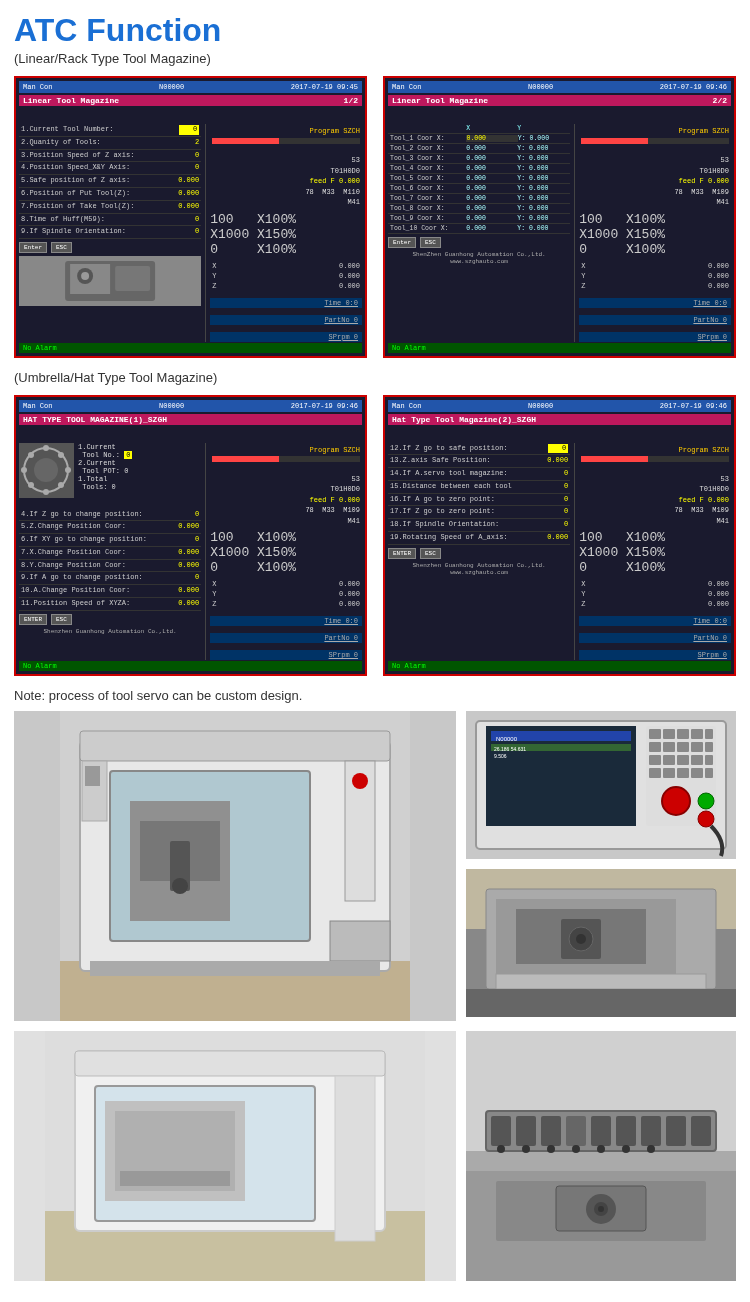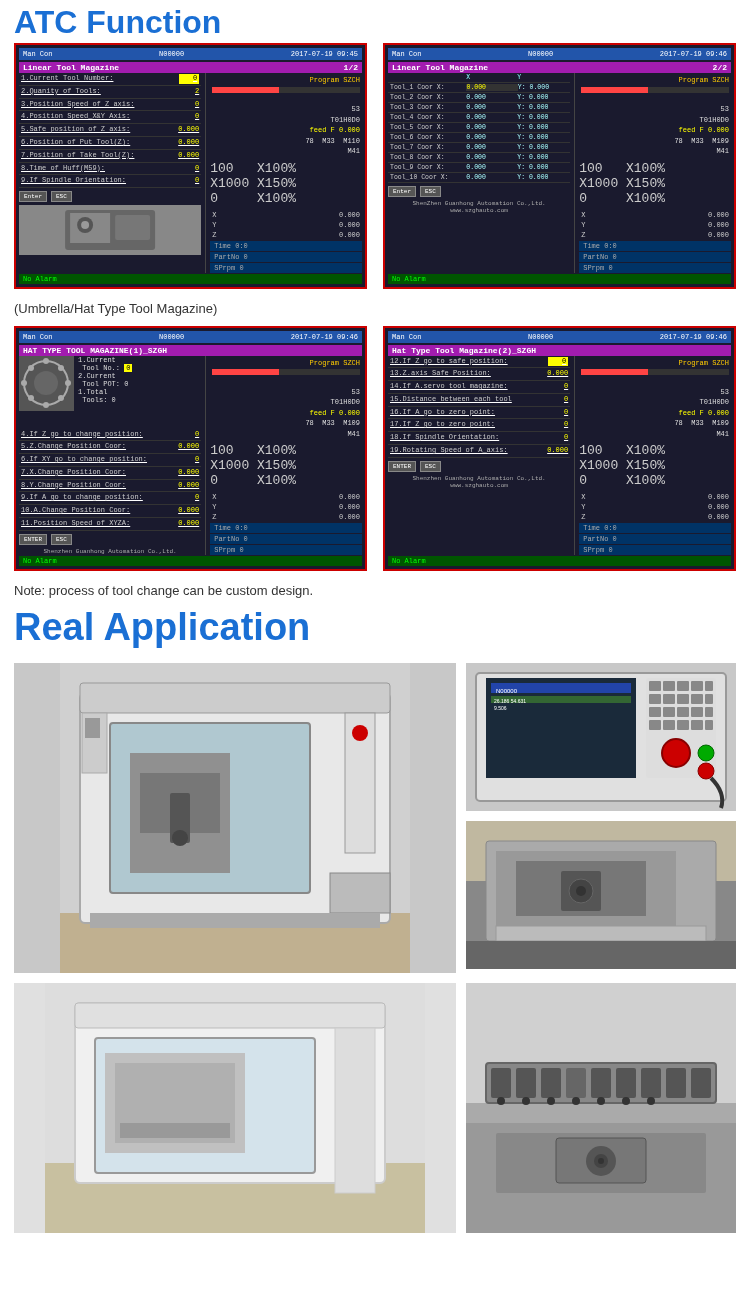--- a/index.html
+++ b/index.html
@@ -5,21 +5,21 @@
     * { margin: 0; padding: 0; box-sizing: border-box; }
     body {
       width: 750px;
       background: #fff;
       font-family: Arial, sans-serif;
       font-size: 13px;
       color: #222;
     }
 
     .page-wrapper {
-      padding: 4px 14px;
+      padding: 12px 14px;
     }
 
     
     .atc-title {
       font-size: 32px;
       color: #1a6fd4;
       font-weight: bold;
       margin-bottom: 2px;
     }
 
@@ -52,26 +52,26 @@
       display: flex;
       justify-content: space-between;
       align-items: center;
       background: #2255aa;
       padding: 2px 4px;
       margin-bottom: 2px;
       font-size: 7px;
     }
 
     .cnc-title-bar {
-      background: #a21caf;
+      background: #be185d;
       color: #fff;
       font-weight: bold;
       padding: 1px 4px;
       font-size: 8px;
-      margin-bottom: 0;
+      margin-bottom: 18px;
     }
 
     .cnc-body {
       display: flex;
       gap: 4px;
     }
 
     .cnc-left-panel {
       flex: 1.2;
     }
@@ -82,21 +82,20 @@
       padding-left: 4px;
     }
 
     .cnc-row {
       display: flex;
       justify-content: space-between;
       border-bottom: 1px solid #333;
       padding: 1px 2px;
       font-size: 7px;
       line-height: 1.4;
-      text-decoration: underline;
     }
 
     .cnc-row-label {
       color: #ccc;
       flex: 1;
     }
 
     .cnc-row-value {
       color: #ffff00;
       min-width: 20px;
@@ -118,26 +117,27 @@
     }
 
     .cnc-coord-row {
       display: flex;
       justify-content: space-between;
       padding: 1px 2px;
     }
 
     .cnc-status-bar {
       display: flex;
-      justify-content: flex-start;
+      justify-content: flex-end;
       background: #003366;
       padding: 1px 4px;
       font-size: 7px;
       color: #aaa;
-      margin-top: 1px;
+      margin-top: 7px;
+      text-decoration: underline;
     }
 
     .cnc-alarm {
       background: #005500;
       color: #00ff00;
       font-size: 7px;
       padding: 1px 4px;
       margin-top: 1px;
     }
 
@@ -240,20 +240,21 @@
       color: #333;
       margin: 8px 0 10px 0;
     }
   </style>
 </head>
 <body>
 
 <div class="page-wrapper">
 
   <div class="atc-title">ATC Function</div>
+  <div class="atc-subtitle">(Linear/Rack Type Tool Magazine)</div>
 
   <div class="screenshot-row">
 
     <div class="cnc-screen">
       <div class="cnc-header">
         <span>Man  Con</span>
         <span>N00000</span>
         <span>2017-07-19  09:45</span>
       </div>
       <div class="cnc-title-bar">
@@ -487,21 +488,21 @@
       <div class="cnc-header">
         <span>Man  Con</span>
         <span>N00000</span>
         <span>2017-07-19  09:46</span>
       </div>
       <div class="cnc-title-bar">
         <span>HAT TYPE TOOL MAGAZINE(1)_SZGH</span>
       </div>
       <div class="cnc-body">
         <div class="cnc-left-panel">
-          <div style="display:flex;gap:4px;margin-bottom:18px">
+          <div style="display:flex;gap:4px;margin-bottom:11px">
             <div style="width:55px;height:55px;background:#555;display:flex;align-items:center;justify-content:center">
               <svg width="55" height="55" viewBox="0 0 55 55">
                 <circle cx="27" cy="27" r="22" fill="none" stroke="#aaa" stroke-width="2"></circle>
                 <circle cx="27" cy="27" r="12" fill="#666"></circle>
                 <circle cx="27" cy="5" r="3" fill="#aaa"></circle>
                 <circle cx="49" cy="27" r="3" fill="#aaa"></circle>
                 <circle cx="27" cy="49" r="3" fill="#aaa"></circle>
                 <circle cx="5" cy="27" r="3" fill="#aaa"></circle>
                 <circle cx="42" cy="12" r="3" fill="#aaa"></circle>
                 <circle cx="42" cy="42" r="3" fill="#aaa"></circle>
@@ -692,23 +693,22 @@
             </div>
           <div class="cnc-status-bar">
               <span>SPrpm 0</span>
             </div>
         </div>
       </div>
       <div class="cnc-alarm">No Alarm</div>
     </div>
   </div>
 
-  <div class="note-text">Note: process of tool change can be custom design.</div>
-
-  <div class="real-app-title">Real Application</div>
+  <div class="note-text">Note: process of tool servo can be custom design.</div>
+
 
   <div style="display:flex;gap:10px;margin-bottom:10px">
 
     <div class="photo-large">
       <svg width="100%" height="310" viewBox="0 0 350 310" xmlns="http://www.w3.org/2000/svg">
 
         <rect width="350" height="310" fill="#d0d0d0"></rect>
 
         <rect x="0" y="250" width="350" height="60" fill="#c0b090"></rect>
 

